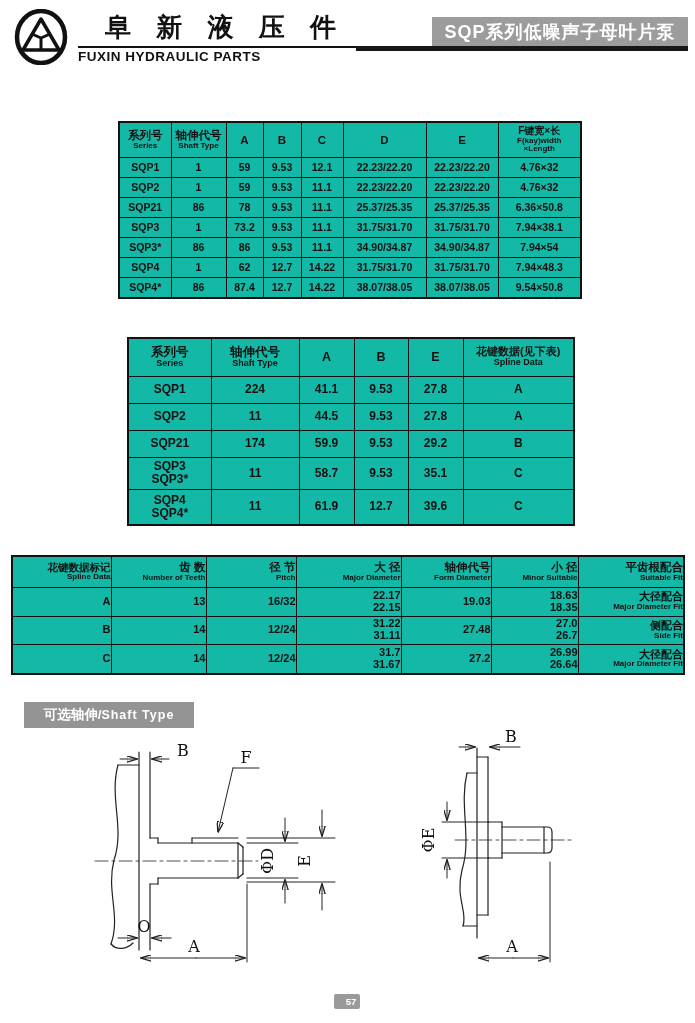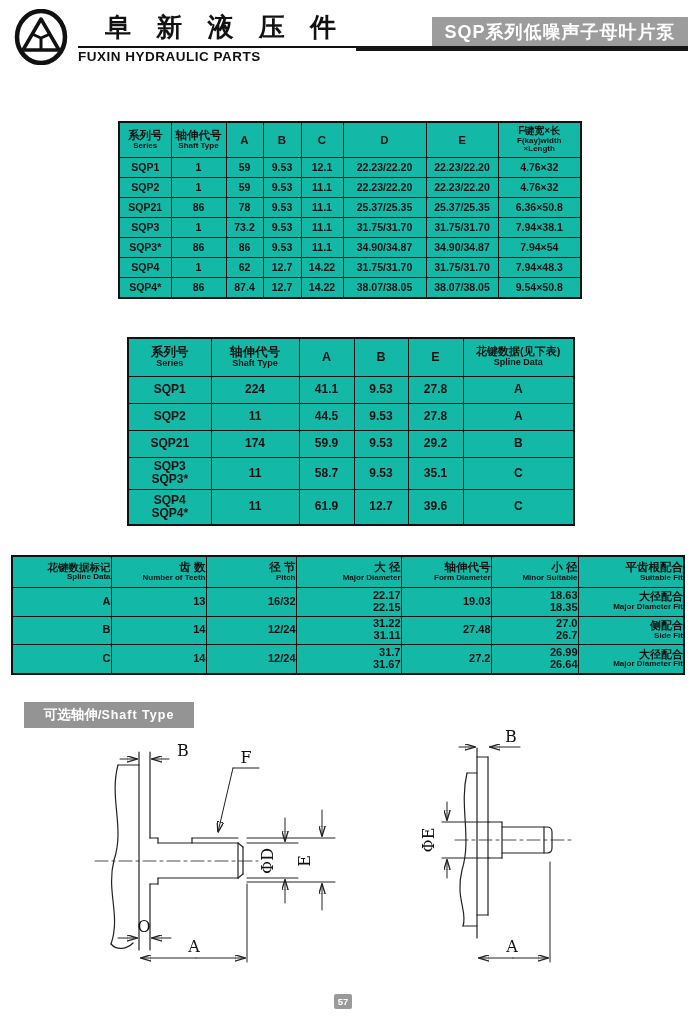--- a/index.html
+++ b/index.html
@@ -33,21 +33,21 @@
   #shaft-banner .cn{color:#fff;font-weight:bold;font-size:13.5px;}
   #shaft-banner .en{color:#fff;font-weight:bold;font-size:12.5px;letter-spacing:1px;}
   
   #dwg{position:absolute;left:0;top:730px;}
   #dwg line,#dwg path{stroke:#222;stroke-width:1.2;fill:none;stroke-linecap:round;}
   #dwg .dim{stroke-width:1;}
   #dwg .cl{stroke-width:.8;stroke-dasharray:13 4 3 4;}
   #dwg text{font-family:"DejaVu Serif",serif;font-size:16px;fill:#111;stroke:none;}
   
   #pageno{position:absolute;left:334px;top:994px;width:18px;height:15px;background:#9a9a9a;border-radius:2px;
-          color:#fff;font-size:9.5px;font-weight:bold;display:flex;align-items:center;justify-content:center;}
+          color:#fff;font-size:9.5px;font-weight:bold;display:flex;align-items:center;justify-content:center;padding-left:8px;}
 </style>
 </head>
 <body>
 
 <div id="page">
 
   <svg id="logo" width="56" height="56" viewBox="0 0 56 56">
     <ellipse cx="28" cy="28" rx="24" ry="26" fill="none" stroke="#111" stroke-width="4.5"></ellipse>
     <path d="M28 10 L46 41 L10 41 Z" fill="none" stroke="#111" stroke-width="3.5" stroke-linejoin="round"></path>
     <path d="M28 29 L28 41 M28 29 L19 25 M28 29 L37 25" fill="none" stroke="#111" stroke-width="3"></path>

